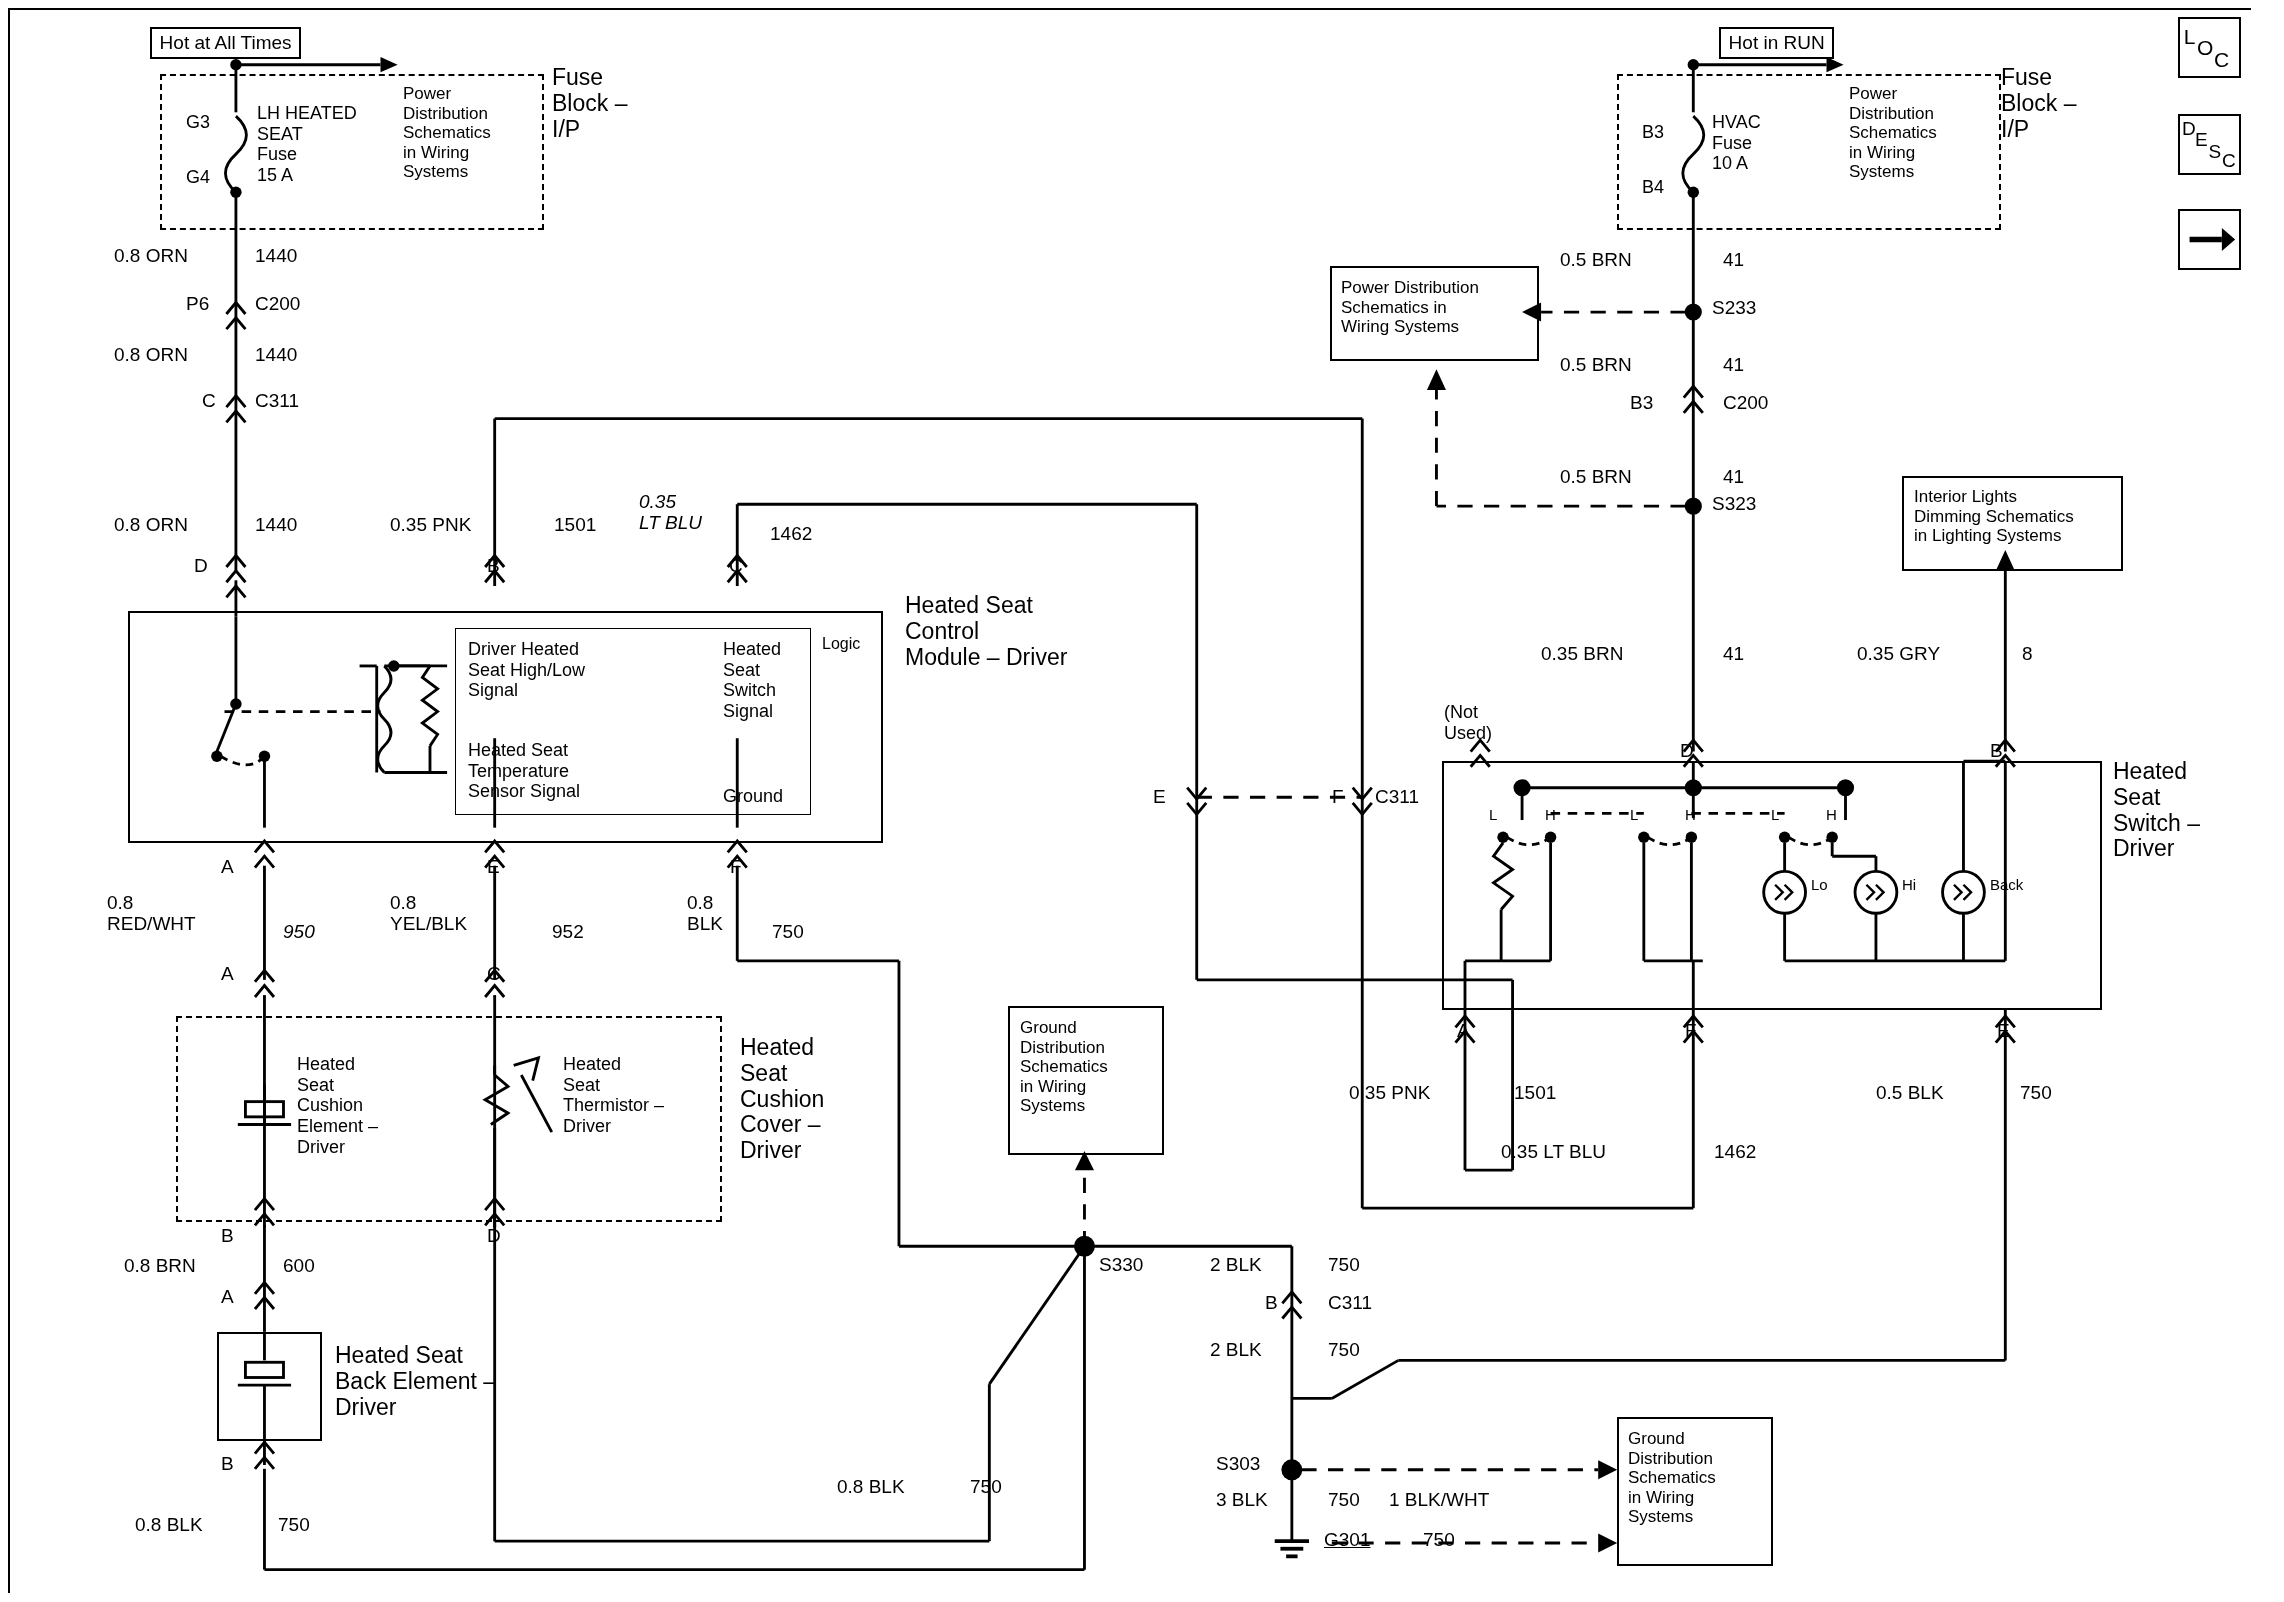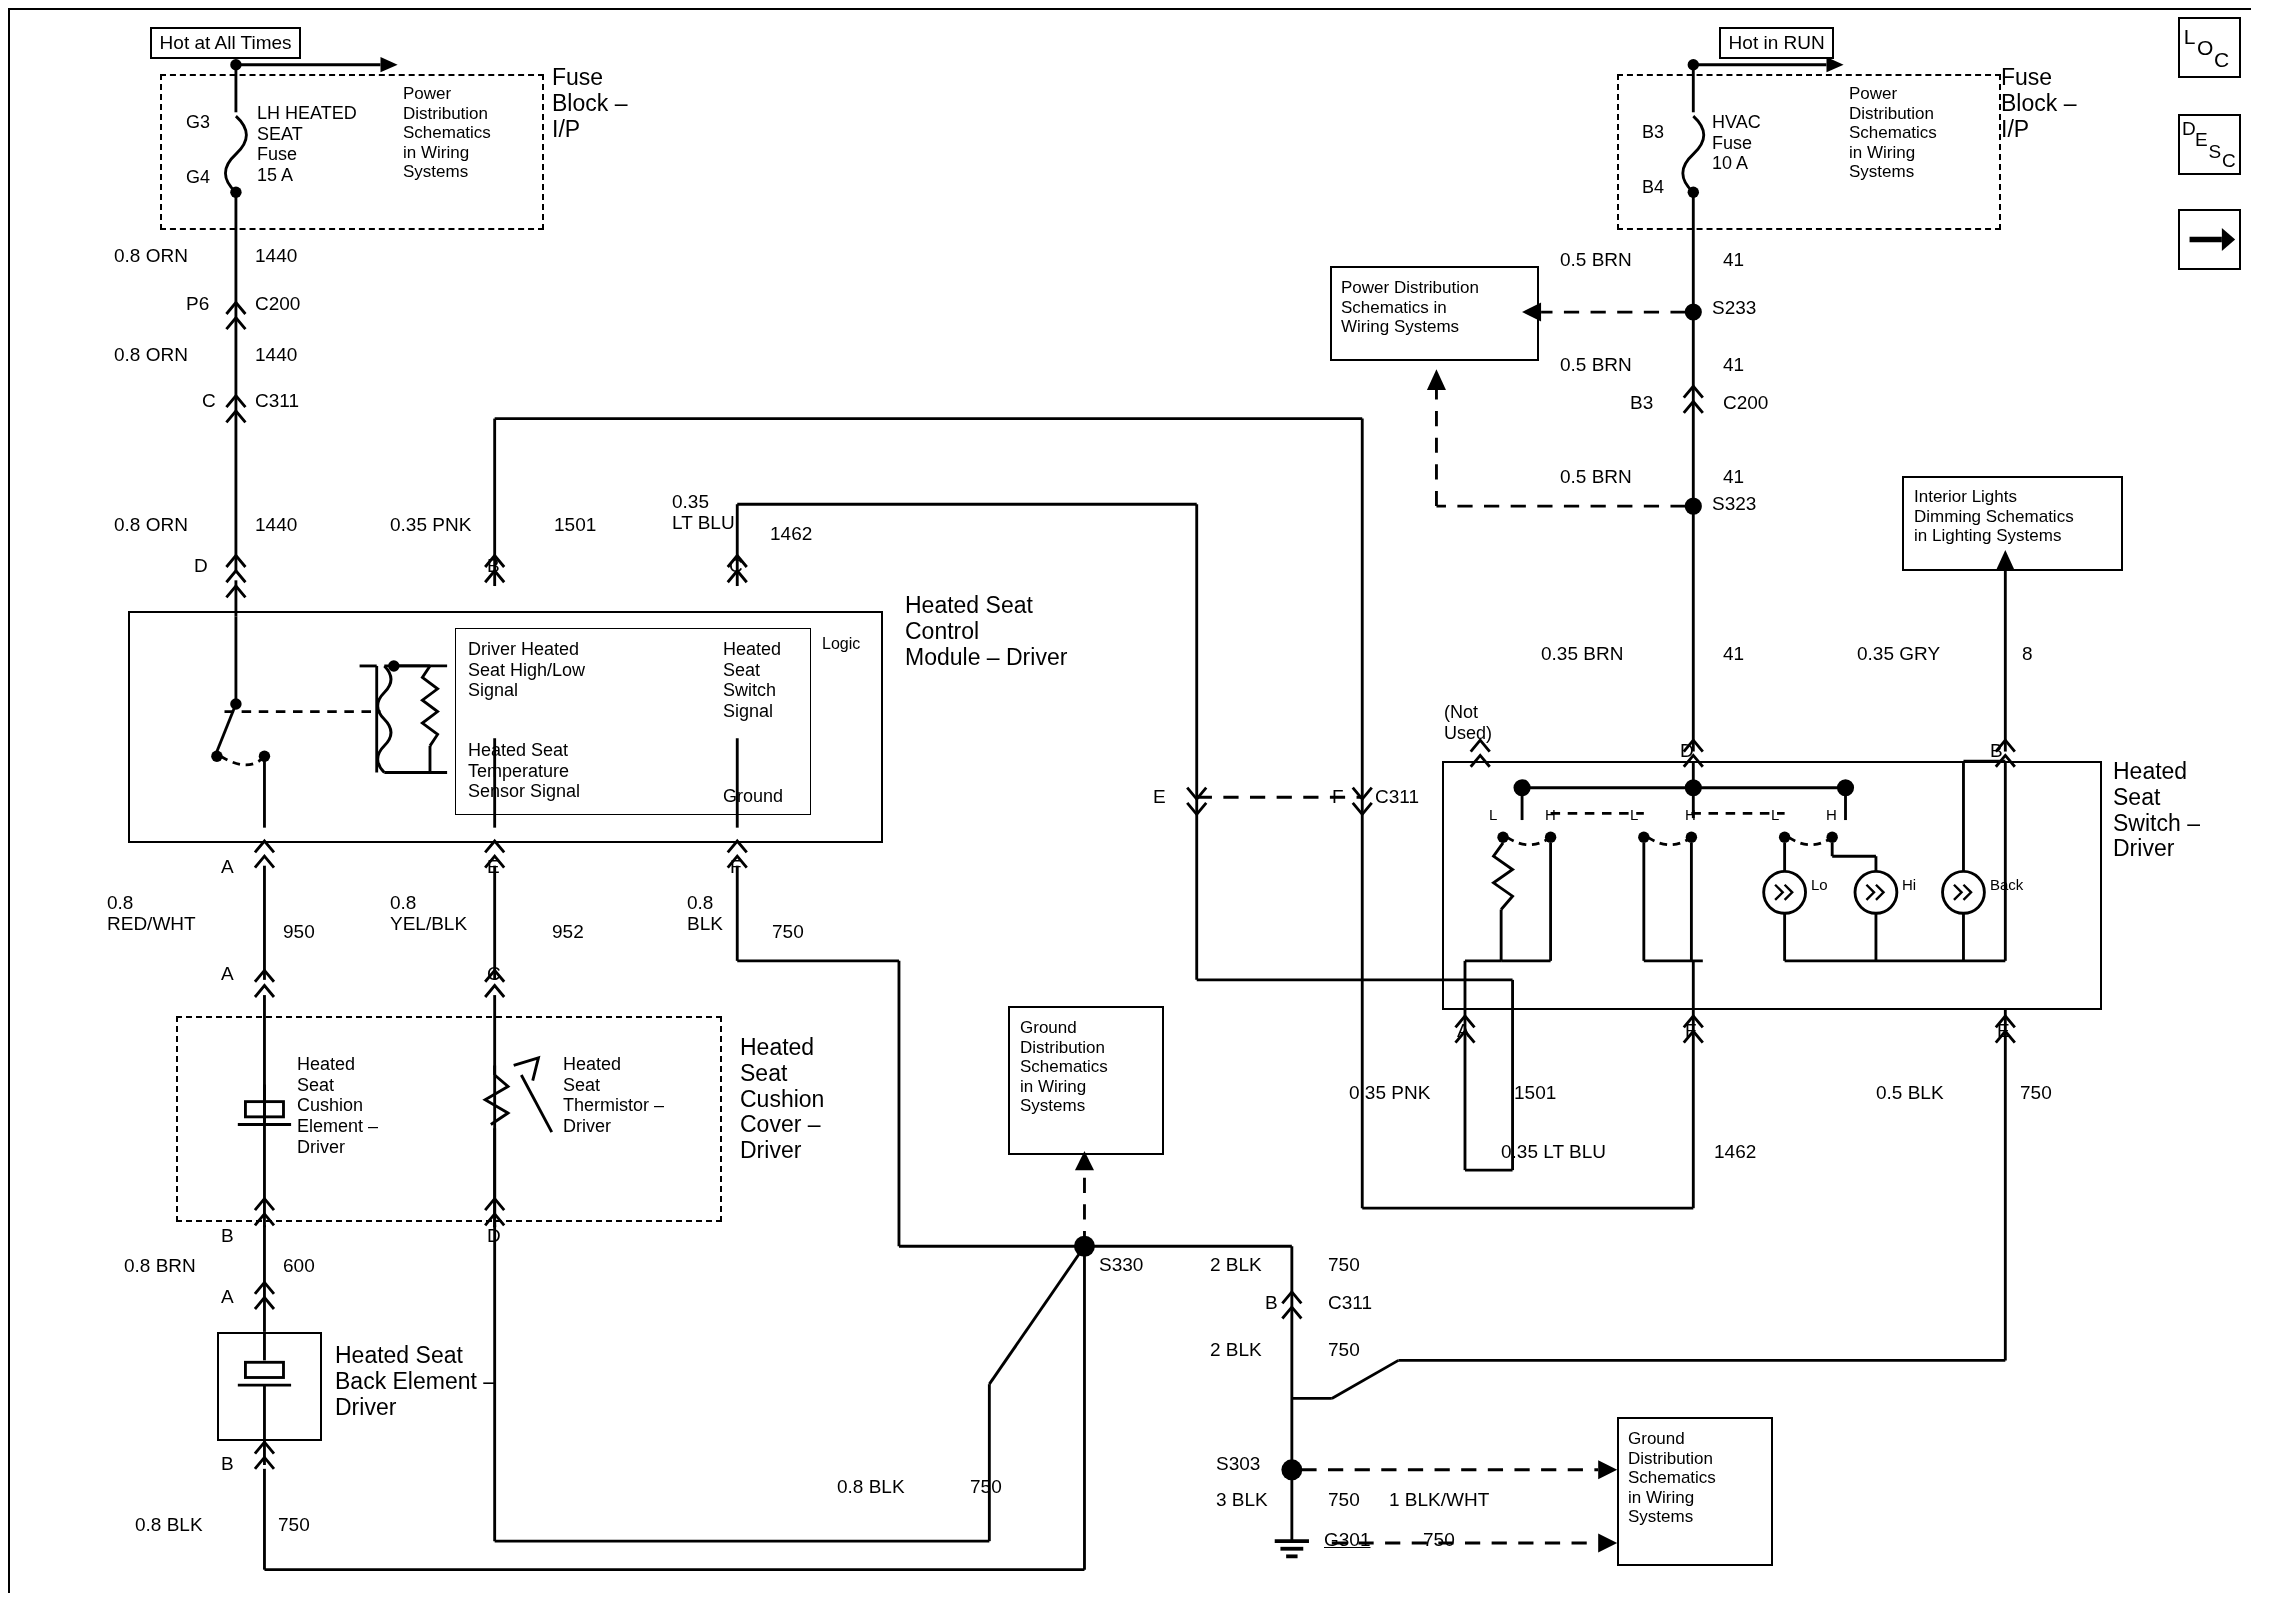--- a/index.html
+++ b/index.html
@@ -312,21 +312,21 @@
   <div class="lbl" style="left:202px;top:390px;">C</div>
   <div class="lbl" style="left:255px;top:390px;">C311</div>
   <div class="lbl" style="left:114px;top:514px;">0.8 ORN</div>
   <div class="lbl" style="left:255px;top:514px;">1440</div>
   <div class="lbl" style="left:194px;top:555px;">D</div>
 
   <div class="lbl" style="left:390px;top:514px;">0.35 PNK</div>
   <div class="lbl" style="left:554px;top:514px;">1501</div>
   <div class="lbl" style="left:487px;top:555px;">B</div>
 
-  <div class="lbl" style="left:672px;top:491px;">0.35
+  <div class="lbl" style="left:639px;top:491px;font-style:italic;">0.35
 LT BLU</div>
   <div class="lbl" style="left:770px;top:523px;">1462</div>
   <div class="lbl" style="left:729px;top:555px;">C</div>
 
   <div class="box" style="left:128px;top:611px;width:751px;height:228px;"></div>
   <div class="box thin" style="left:455px;top:628px;width:354px;height:185px;"></div>
   <div class="cap" style="left:468px;top:639px;font-size:18px;">Driver Heated
 Seat High/Low
 Signal</div>
   <div class="cap" style="left:468px;top:740px;font-size:18px;">Heated Seat
@@ -341,21 +341,21 @@
   <div class="lbl lg" style="left:905px;top:593px;">Heated Seat
 Control
 Module – Driver</div>
 
   <div class="lbl" style="left:221px;top:856px;">A</div>
   <div class="lbl" style="left:487px;top:856px;">E</div>
   <div class="lbl" style="left:730px;top:856px;">F</div>
 
   <div class="lbl" style="left:107px;top:892px;">0.8
 RED/WHT</div>
-  <div class="lbl" style="left:283px;top:921px;">950</div>
+  <div class="lbl" style="left:283px;top:921px;font-style:italic;">950</div>
   <div class="lbl" style="left:390px;top:892px;">0.8
 YEL/BLK</div>
   <div class="lbl" style="left:552px;top:921px;">952</div>
   <div class="lbl" style="left:687px;top:892px;">0.8
 BLK</div>
   <div class="lbl" style="left:772px;top:921px;">750</div>
 
   <div class="lbl" style="left:221px;top:963px;">A</div>
   <div class="lbl" style="left:487px;top:963px;">C</div>
 

